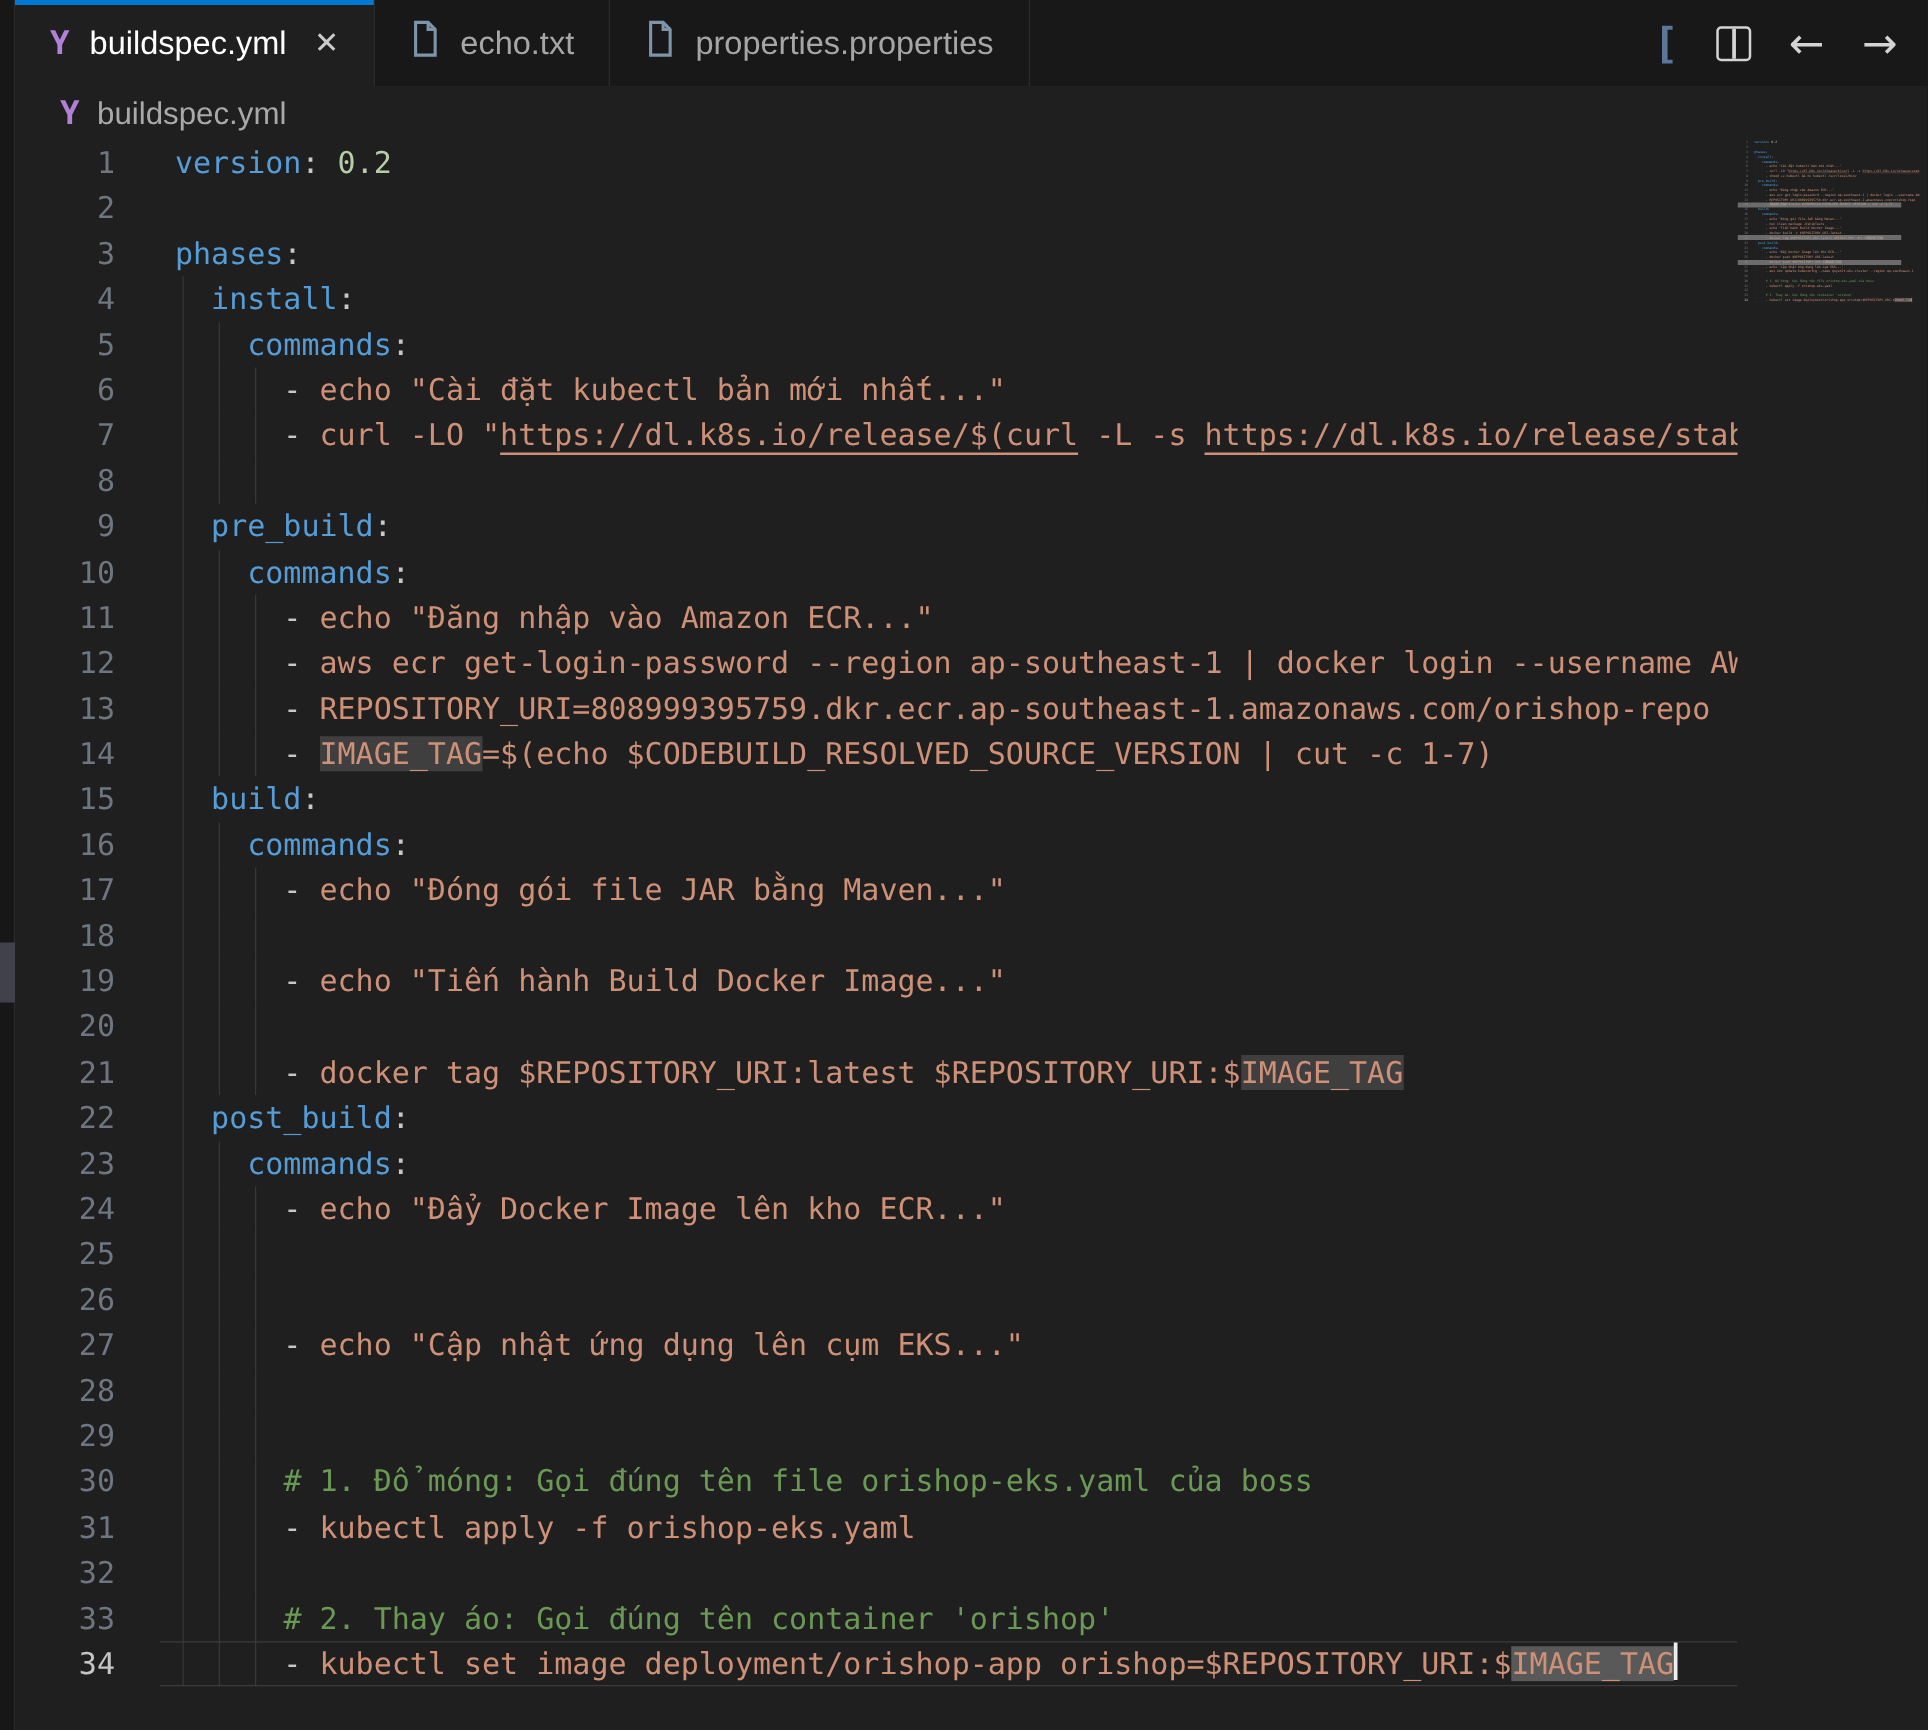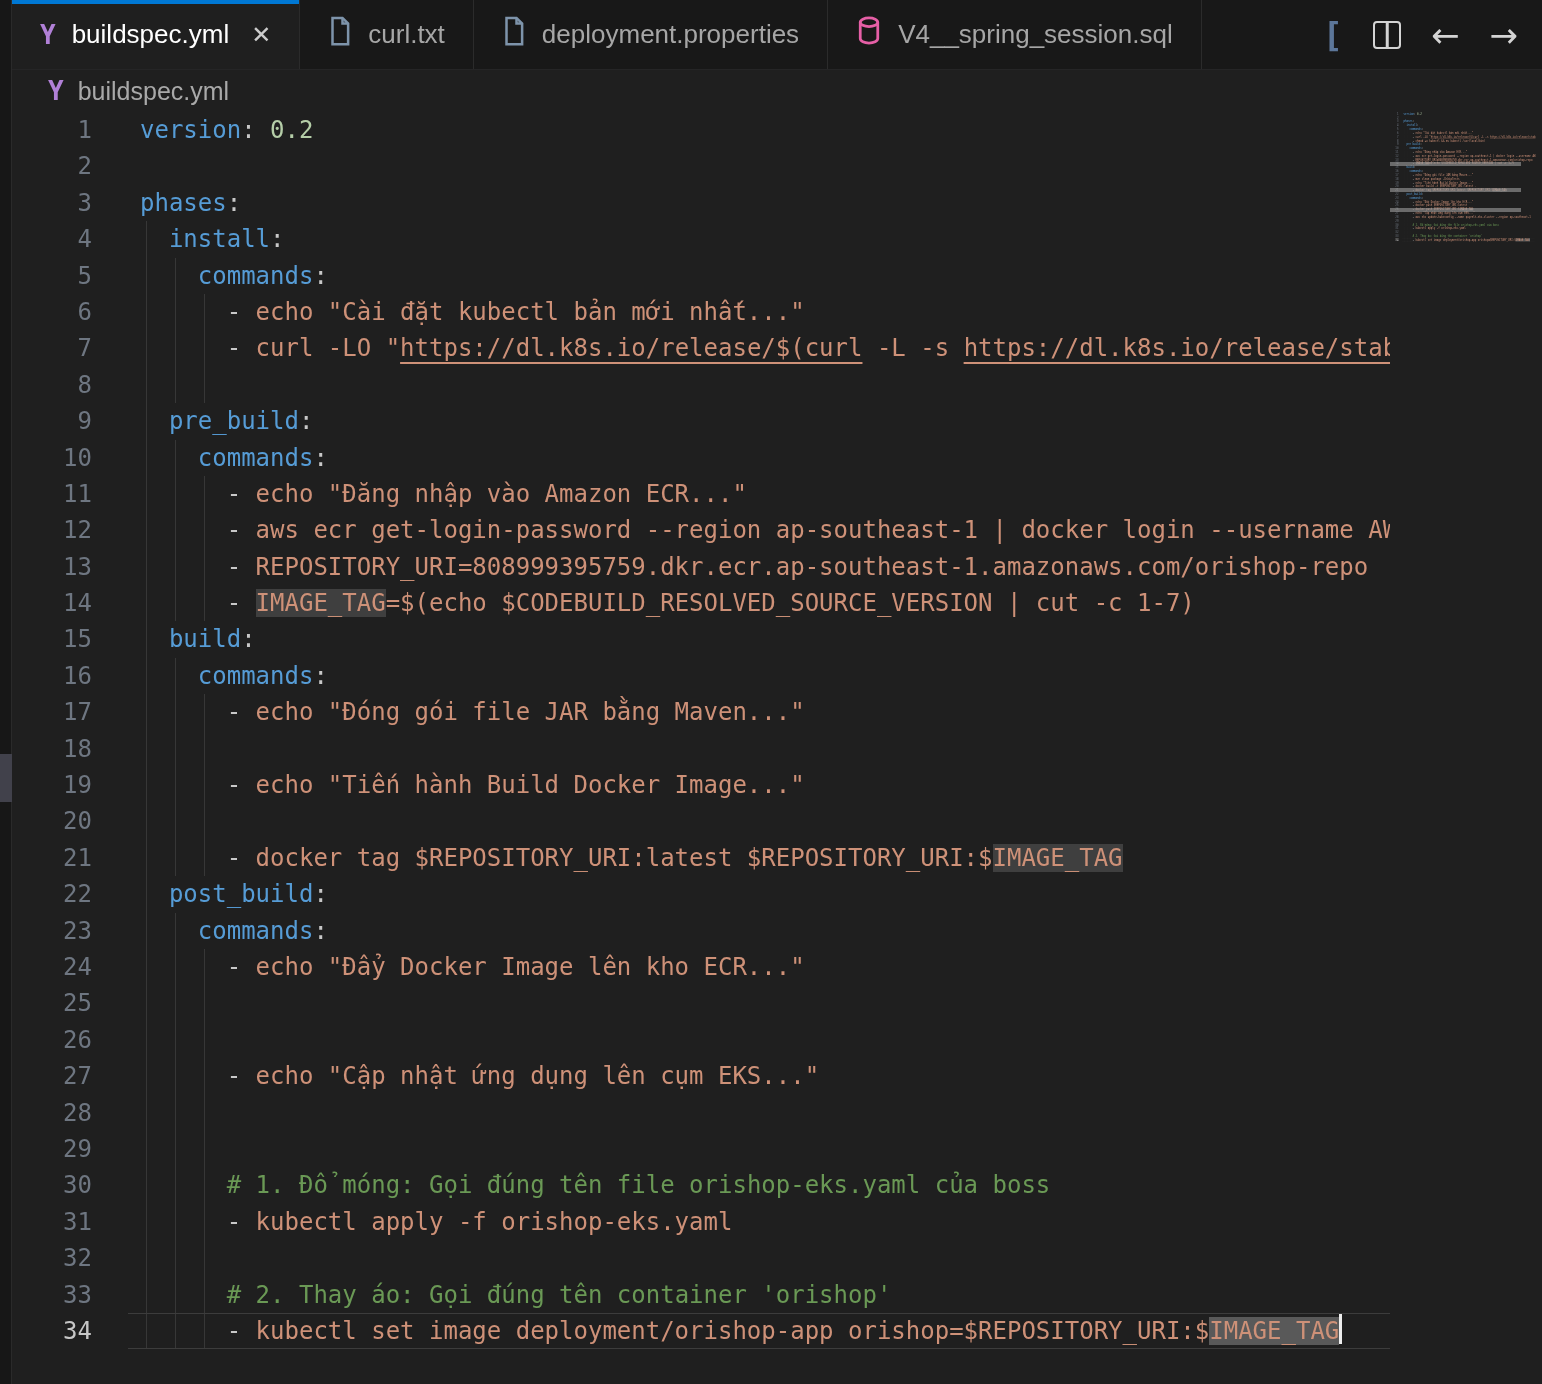--- a/index.html
+++ b/index.html
@@ -75,35 +75,28 @@
         <div class="tab active">
           <span class="yaml-ico">Y</span>
           <span>buildspec.yml</span>
           <span class="close">✕</span>
         </div>
         <div class="tab">
           <span class="file-ico"><svg width="24" height="30" viewBox="0 0 18 24">
               <path d="M3 1.5 h8 l4.5 4.5 v16.5 h-12.5 z" fill="none" stroke="#7e94ab" stroke-width="2"></path>
               <path d="M11 1.5 v4.5 h4.5" fill="none" stroke="#7e94ab" stroke-width="2"></path>
             </svg></span>
-          <span>curl.txt</span>
+          <span>echo.txt</span>
         </div>
         <div class="tab">
           <span class="file-ico"><svg width="24" height="30" viewBox="0 0 18 24">
               <path d="M3 1.5 h8 l4.5 4.5 v16.5 h-12.5 z" fill="none" stroke="#7e94ab" stroke-width="2"></path>
               <path d="M11 1.5 v4.5 h4.5" fill="none" stroke="#7e94ab" stroke-width="2"></path>
             </svg></span>
-          <span>deployment.properties</span>
-        </div>
-        <div class="tab">
-          <span class="file-ico"><svg width="26" height="30" viewBox="0 0 20 24">
-              <ellipse cx="10" cy="5" rx="7" ry="3.5" fill="none" stroke="#e65fa6" stroke-width="2.2"></ellipse>
-              <path d="M3 5 v13 c0 2 3.2 3.6 7 3.6 s7-1.6 7-3.6 V5" fill="none" stroke="#e65fa6" stroke-width="2.2"></path>
-            </svg></span>
-          <span>V4__spring_session.sql</span>
+          <span>properties.properties</span>
         </div>
       </div>
     <div class="tab-actions" id="tab-actions">
         <span class="bracket-ico">[</span>
         <div class="split-ico"></div>
         <span class="arrow-ico">←</span>
         <span class="arrow-ico">→</span>
       </div>
   </div>
 

